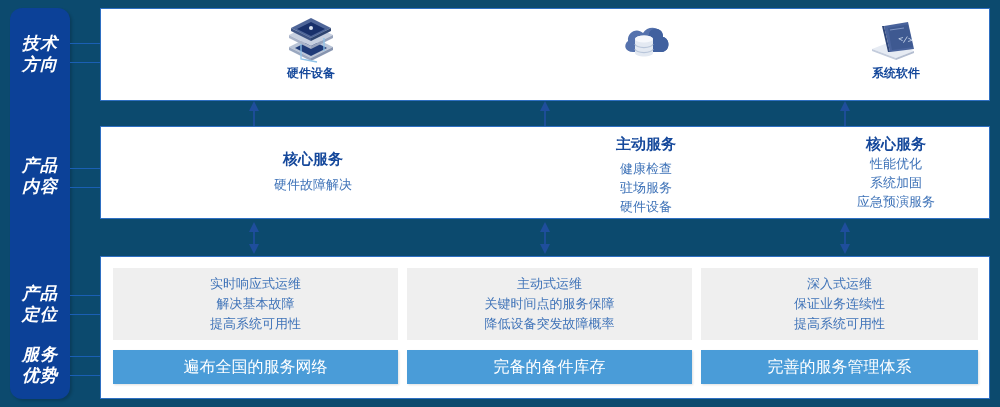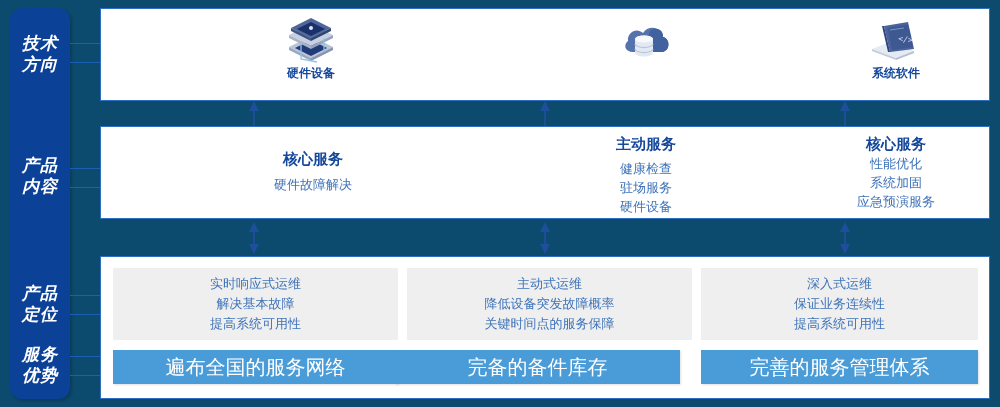--- a/index.html
+++ b/index.html
@@ -133,21 +133,21 @@
     top: 93px;
     height: 34px;
     background: #4a9cd8;
     box-sizing: border-box;
     display: flex;
     align-items: center;
     justify-content: center;
     box-shadow: 1px 1px 2px rgba(0,0,0,0.12);
   }
   .blue-bar-label {
-    font-size: 20px;
+    font-size: 16px;
     color: #ffffff;
   }
 
   
   .arrow-wrap { position: absolute; }
 </style>
 </head>
 <body>
 
 <div id="diagram">
@@ -314,24 +314,24 @@
       <div class="gray-line">实时响应式运维</div>
       <div class="gray-line">解决基本故障</div>
       <div class="gray-line">提高系统可用性</div>
     </div>
     <div class="blue-bar" style="left:12px; width:285px;">
       <span class="blue-bar-label">遍布全国的服务网络</span>
     </div>
 
     <div class="gray-card" style="left:306px; width:285px;">
       <div class="gray-line">主动式运维</div>
+      <div class="gray-line">关键时间点的服务保障</div>
       <div class="gray-line">降低设备突发故障概率</div>
-      <div class="gray-line">关键时间点的服务保障</div>
-    </div>
-    <div class="blue-bar" style="left:294px; width:285px;">
+    </div>
+    <div class="blue-bar" style="left:306px; width:285px;">
       <span class="blue-bar-label">完备的备件库存</span>
     </div>
 
     <div class="gray-card" style="left:600px; width:277px;">
       <div class="gray-line">深入式运维</div>
       <div class="gray-line">保证业务连续性</div>
       <div class="gray-line">提高系统可用性</div>
     </div>
     <div class="blue-bar" style="left:600px; width:277px;">
       <span class="blue-bar-label">完善的服务管理体系</span>

